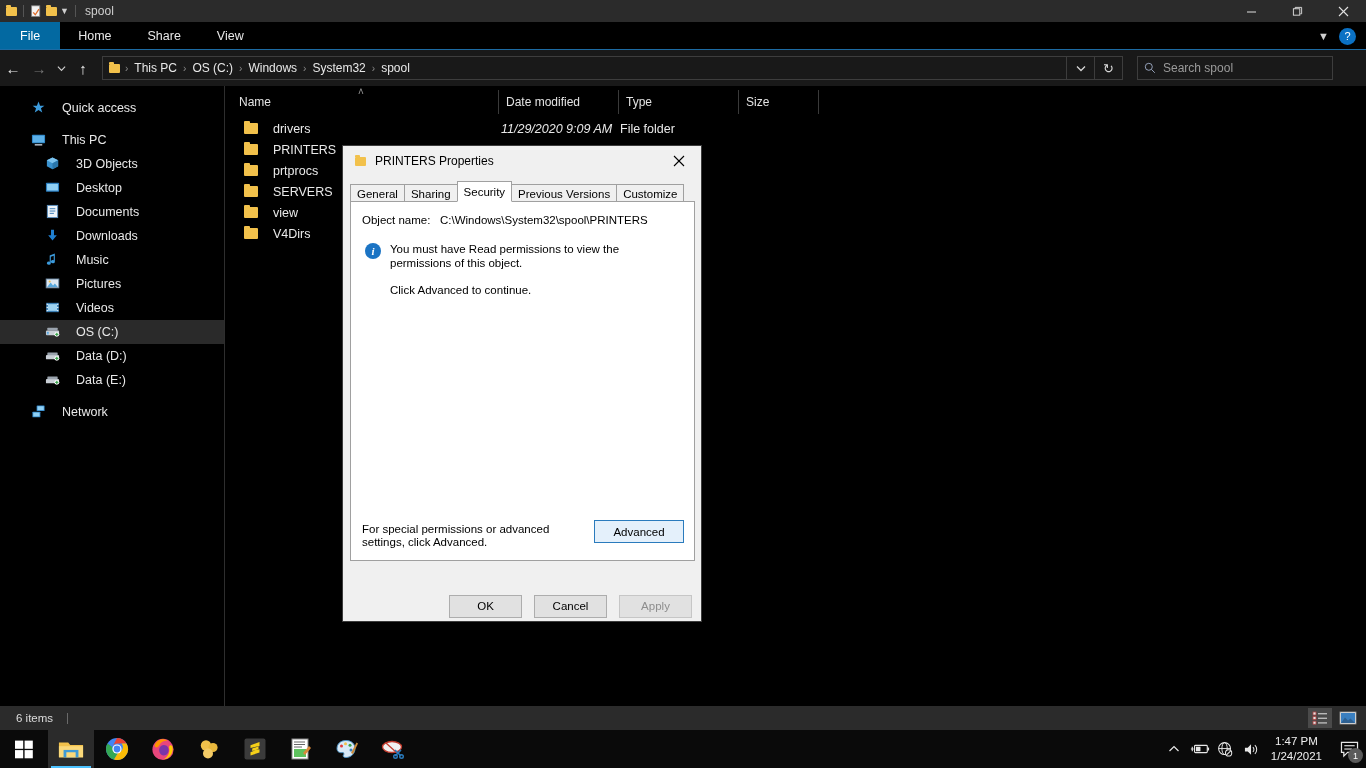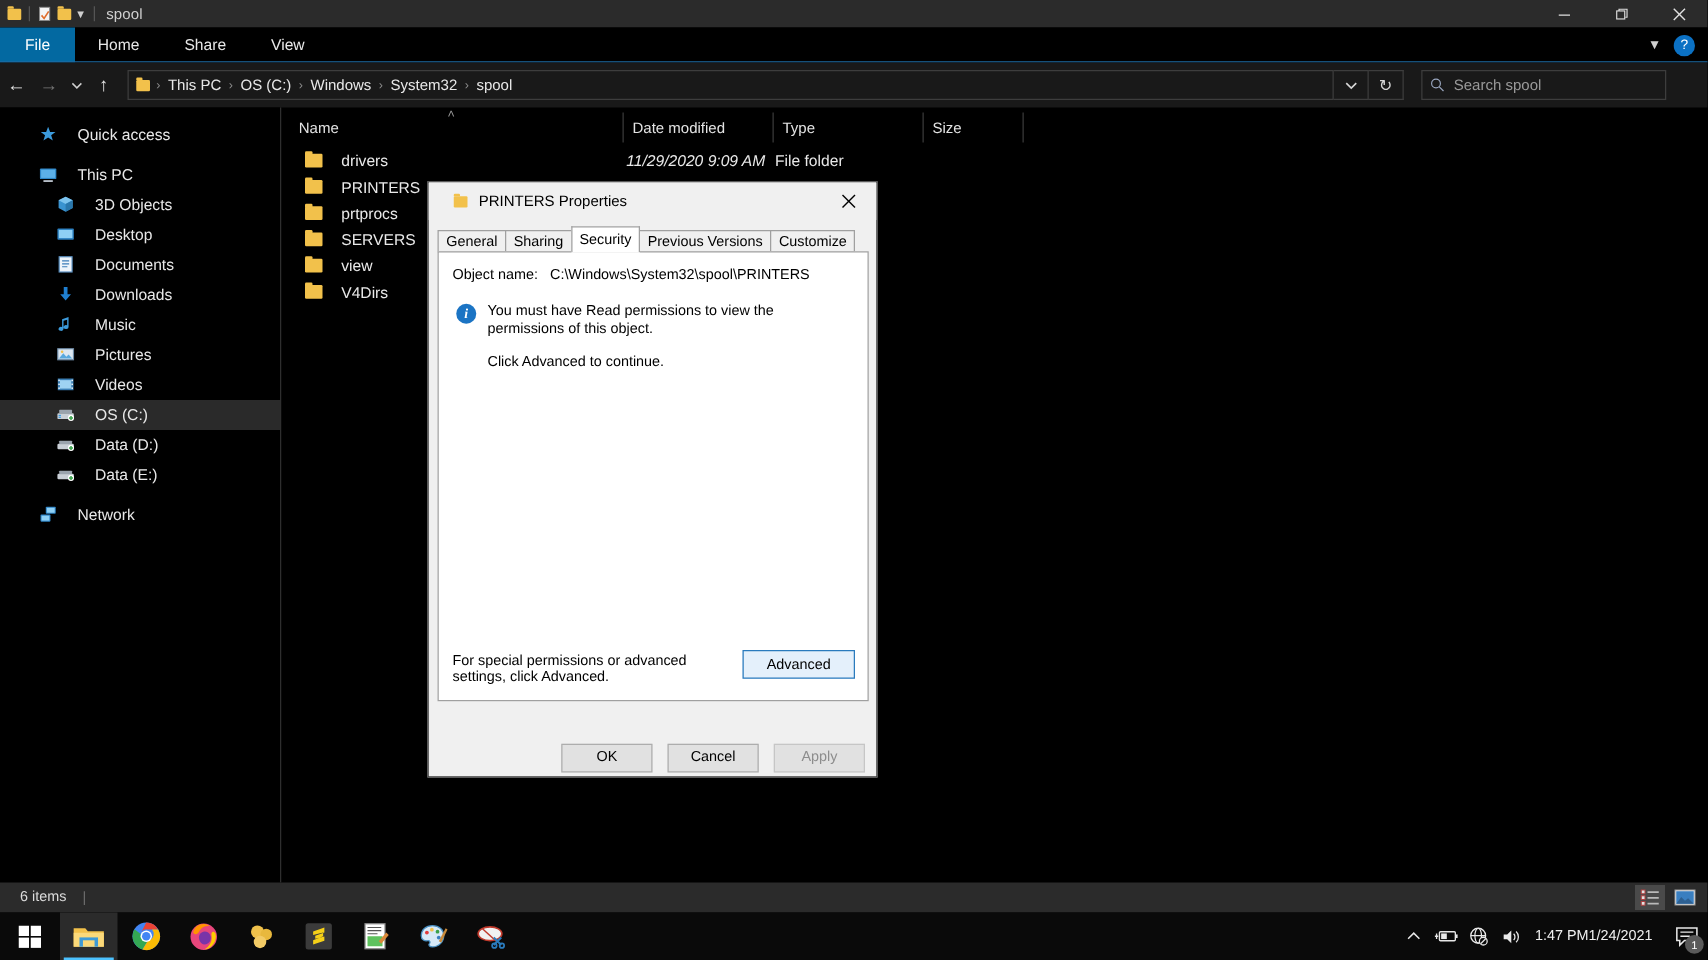--- a/index.html
+++ b/index.html
@@ -195,21 +195,21 @@
   #dialog {
     position: absolute; left: 342px; top: 145px;
     width: 360px; height: 477px;
     background: #f0f0f0;
     border: 1px solid #3c3c3c;
     box-shadow: 0 2px 10px rgba(0,0,0,.5);
     font-family: "Liberation Sans", sans-serif;
   }
   .dlg-title {
     height: 30px; display: flex; align-items: center;
-    padding-left: 20px; gap: 9px;
+    padding-left: 12px; gap: 9px;
     background: #f0f0f0;
   }
   .dlg-title-text { font-size: 12px; color: #000; }
   .dlg-close {
     position: absolute; right: 0; top: 0;
     width: 44px; height: 30px;
     display: flex; align-items: center; justify-content: center;
     font-size: 15px; color: #000;
   }
 
@@ -313,21 +313,21 @@
   .tray {
     position: absolute; right: 0; height: 38px;
     display: flex; align-items: center; gap: 0;
   }
   .tray-ico {
     width: 26px; height: 38px;
     display: flex; align-items: center; justify-content: center;
     color: #e8e8e8; font-size: 13px;
   }
   .clock {
-    display: flex; flex-direction: row;
+    display: flex; flex-direction: column;
     align-items: center; justify-content: center;
     font-size: 11.5px; color: #f0f0f0; line-height: 15px;
     padding: 0 10px 0 6px;
   }
   .notif {
     width: 34px; height: 38px; position: relative;
     display: flex; align-items: center; justify-content: center;
   }
   .notif-badge {
     position: absolute; right: 3px; bottom: 5px;

